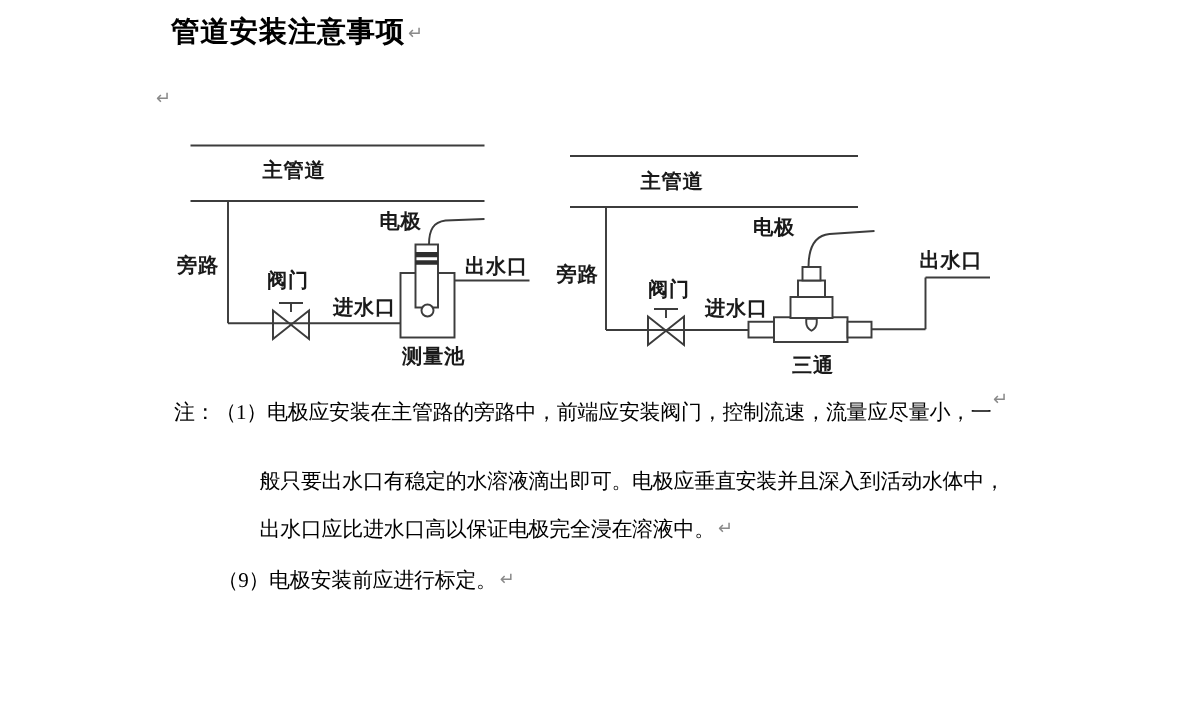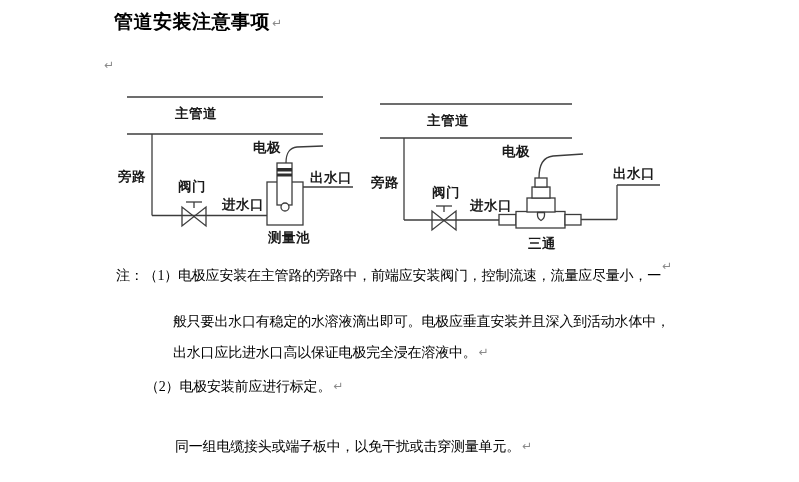--- a/index.html
+++ b/index.html
@@ -113,19 +113,16 @@
   <div class="note-line" style="left:116px;top:267px;">
     <span>注：（1）电极应安装在主管路的旁路中，前端应安装阀门，控制流速，流量应尽量小，一</span>
   </div>
   <div class="note-line" style="left:173px;top:343px;">
     <span>出水口应比进水口高以保证电极完全浸在溶液中。</span><span class="pilcrow">↵</span>
   </div>
   <div class="note-line" style="left:173px;top:313px;">
     <span>般只要出水口有稳定的水溶液滴出即可。电极应垂直安装并且深入到活动水体中，</span>
   </div>
   <div class="note-line" style="left:145px;top:377px;">
-    <span>（2）电极安装前应进行标定。</span><span class="pilcrow">↵</span>
-  </div>
-  <div class="note-line" style="left:175px;top:437px;">
-    <span>同一组电缆接头或端子板中，以免干扰或击穿测量单元。</span><span class="pilcrow">↵</span>
+    <span>（9）电极安装前应进行标定。</span><span class="pilcrow">↵</span>
   </div>
 
 </div>
 
 </body></html>

